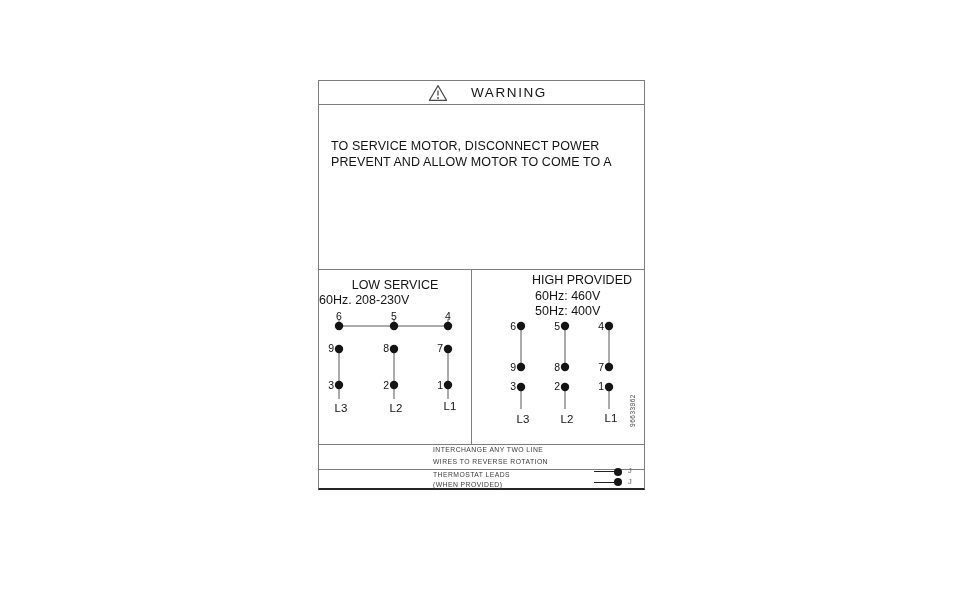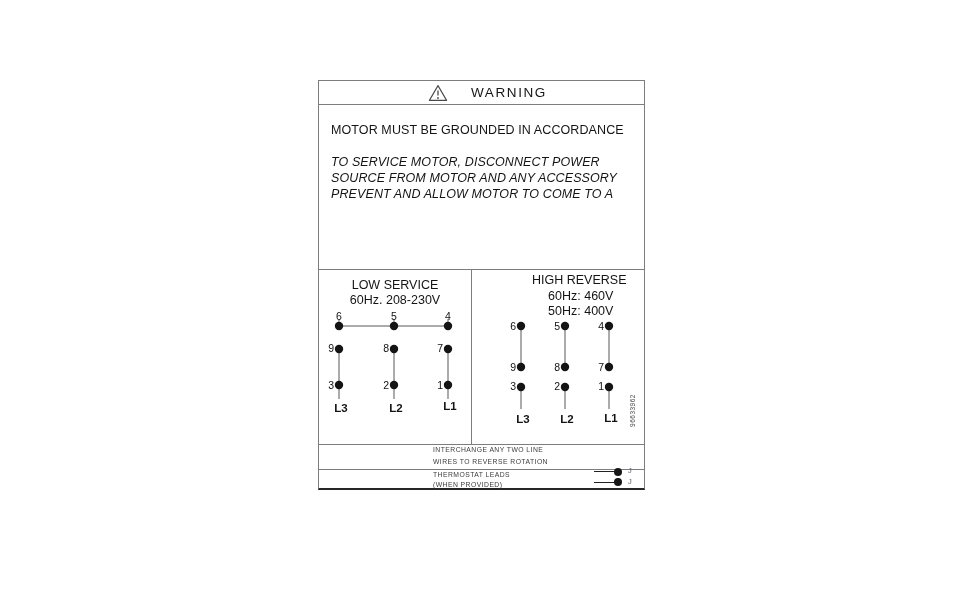--- a/index.html
+++ b/index.html
@@ -14,34 +14,34 @@
   }
   
   .header { position:absolute; left:0; right:0; top:0; height:24px; border-bottom:1px solid #7d7d7d; }
   .warn-icon { position:absolute; left:109px; top:3px; width:20px; height:18px; }
   .header-title {
     position:absolute; left:152px; top:4px; font-size:13.5px; letter-spacing:1.6px; color:#141414;
     white-space:nowrap;
   }
   
   .warning-text { position:absolute; left:12px; top:41px; font-size:12.5px; line-height:16px; color:#141414; }
-  .warning-text .para2 { margin-top:16px;font-style:italic; }
+  .warning-text .para2 { margin-top:16px; }
   .warning-text div { white-space:nowrap; letter-spacing:0.1px; }
   
   .section-divider  { position:absolute; left:0; right:0; top:188px; height:1px; background:#7d7d7d; }
   .vertical-divider { position:absolute; left:152px; top:188px; width:1px; height:175px; background:#7d7d7d; }
   .lv-title { position:absolute; left:0; top:197px; width:152px; text-align:center; font-size:12.5px; color:#141414; white-space:nowrap; }
-  .lv-sub   { position:absolute; left:0; top:212px; width:152px; text-align:center; font-size:12.5px; color:#141414; white-space:nowrap; }
+  .lv-sub   { position:absolute; left:0; top:212px; width:152px; font-size:12.5px; color:#141414; white-space:nowrap; }
   .hv-head  { position:absolute; left:213px; top:192px; font-size:12.5px; line-height:15.5px; color:#141414; white-space:nowrap; }
-  .hv-head .hv-sub { padding-left:3px;text-align:center; }
+  .hv-head .hv-sub { padding-left:3px; }
   .dia-svg { position:absolute; overflow:visible; }
   .t { position:absolute; font-size:10.5px; color:#111; }
   .t-c { width:14px; text-align:center; }
   .t-r { width:14px; text-align:right; }
-  .lbl { position:absolute; width:26px; text-align:center; font-size:11.5px; color:#141414;font-weight:bold; }
+  .lbl { position:absolute; width:26px; text-align:center; font-size:11.5px; color:#141414; }
   .part-number {
     position:absolute; left:289px; top:325px; width:50px; height:9px;
     transform:rotate(-90deg); transform-origin:center;
     font-size:6.5px; letter-spacing:0.5px; text-align:center; color:#4a4a4a; white-space:nowrap;
   }
   
   .notes-border-1 { position:absolute; left:0; right:0; top:363px; height:1px; background:#7d7d7d; }
   .notes-border-2 { position:absolute; left:0; right:0; top:388px; height:1px; background:#7d7d7d; }
   .note { position:absolute; left:114px; font-size:6.8px; letter-spacing:0.45px; color:#3c3c3c; white-space:nowrap; }
   .note-r1a { top:365px; } .note-r1b { top:377px; }
@@ -62,25 +62,23 @@
       <svg class="warn-icon" viewBox="0 0 20 18">
         <path d="M10 1.6 L18.6 16.4 L1.4 16.4 Z" fill="none" stroke="#4a4a4a" stroke-width="1.1" stroke-linejoin="round"></path>
         <line x1="10" y1="6.5" x2="10" y2="11.5" stroke="#4a4a4a" stroke-width="1.3"></line>
         <circle cx="10" cy="14" r="0.9" fill="#4a4a4a"></circle>
       </svg>
       <span class="header-title">WARNING</span>
     </div>
 
     <div class="warning-text">
       <div class="para1">
-        <div>MOTOR MUST BE GROUNDED IN ACCORDANCE</div>
       </div>
       <div class="para2">
         <div>TO SERVICE MOTOR, DISCONNECT POWER</div>
-        <div>SOURCE FROM MOTOR AND ANY ACCESSORY</div>
         <div>PREVENT AND ALLOW MOTOR TO COME TO A</div>
       </div>
     </div>
 
     <div class="section-divider"></div>
     <div class="vertical-divider"></div>
 
     <div class="lv-title">LOW SERVICE</div>
     <div class="lv-sub">60Hz. 208-230V</div>
 
@@ -114,21 +112,21 @@
     <span class="t t-r" style="left:56px;  top:261px;">8</span>
     <span class="t t-r" style="left:110px; top:261px;">7</span>
     <span class="t t-r" style="left:1px;   top:298px;">3</span>
     <span class="t t-r" style="left:56px;  top:298px;">2</span>
     <span class="t t-r" style="left:110px; top:298px;">1</span>
     <span class="lbl" style="left:9px;   top:321px;">L3</span>
     <span class="lbl" style="left:64px;  top:321px;">L2</span>
     <span class="lbl" style="left:118px; top:319px;">L1</span>
 
     <div class="hv-head">
-      <div>HIGH REVERSE</div>
+      <div>HIGH PROVIDED</div>
       <div class="hv-sub">60Hz: 460V</div>
       <div class="hv-sub">50Hz: 400V</div>
     </div>
 
     <svg class="dia-svg" style="left:152px; top:234px;" width="175" height="100" viewBox="0 0 175 100">
 
       <line x1="50" y1="11" x2="50" y2="52" stroke="#8f8f8f" stroke-width="1.5"></line>
       <line x1="94" y1="11" x2="94" y2="52" stroke="#8f8f8f" stroke-width="1.5"></line>
       <line x1="138" y1="11" x2="138" y2="52" stroke="#8f8f8f" stroke-width="1.5"></line>
 

